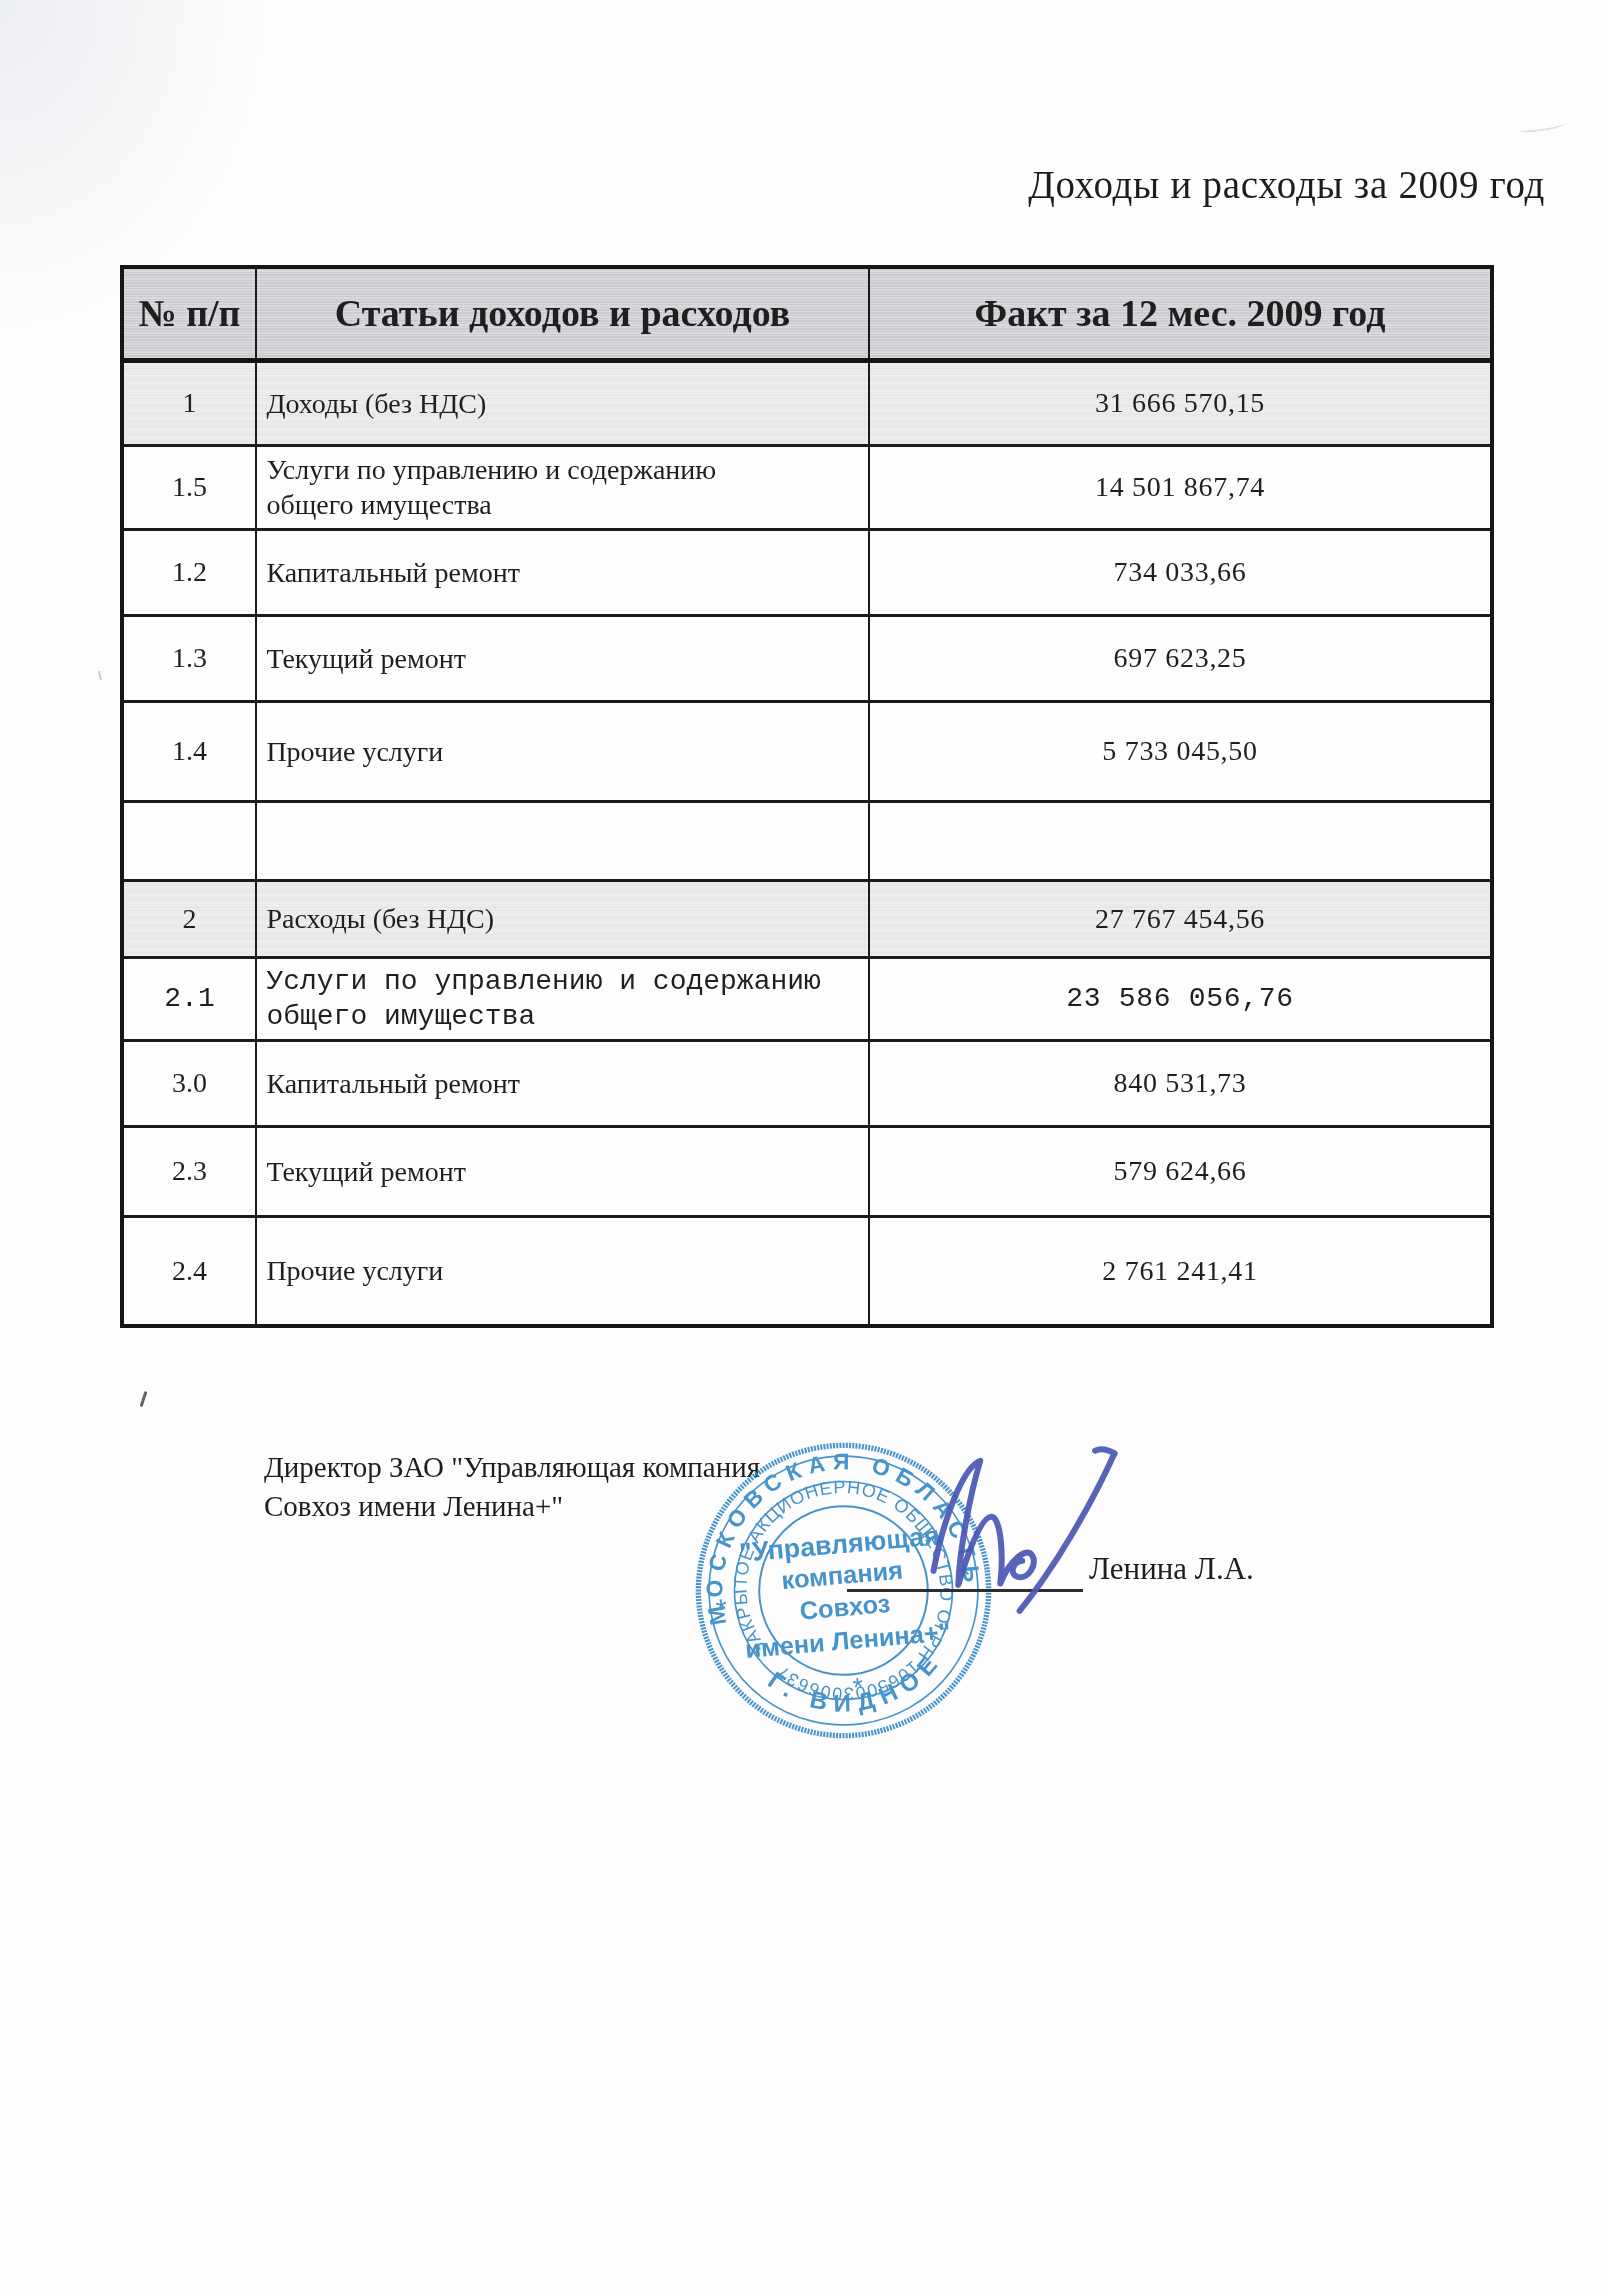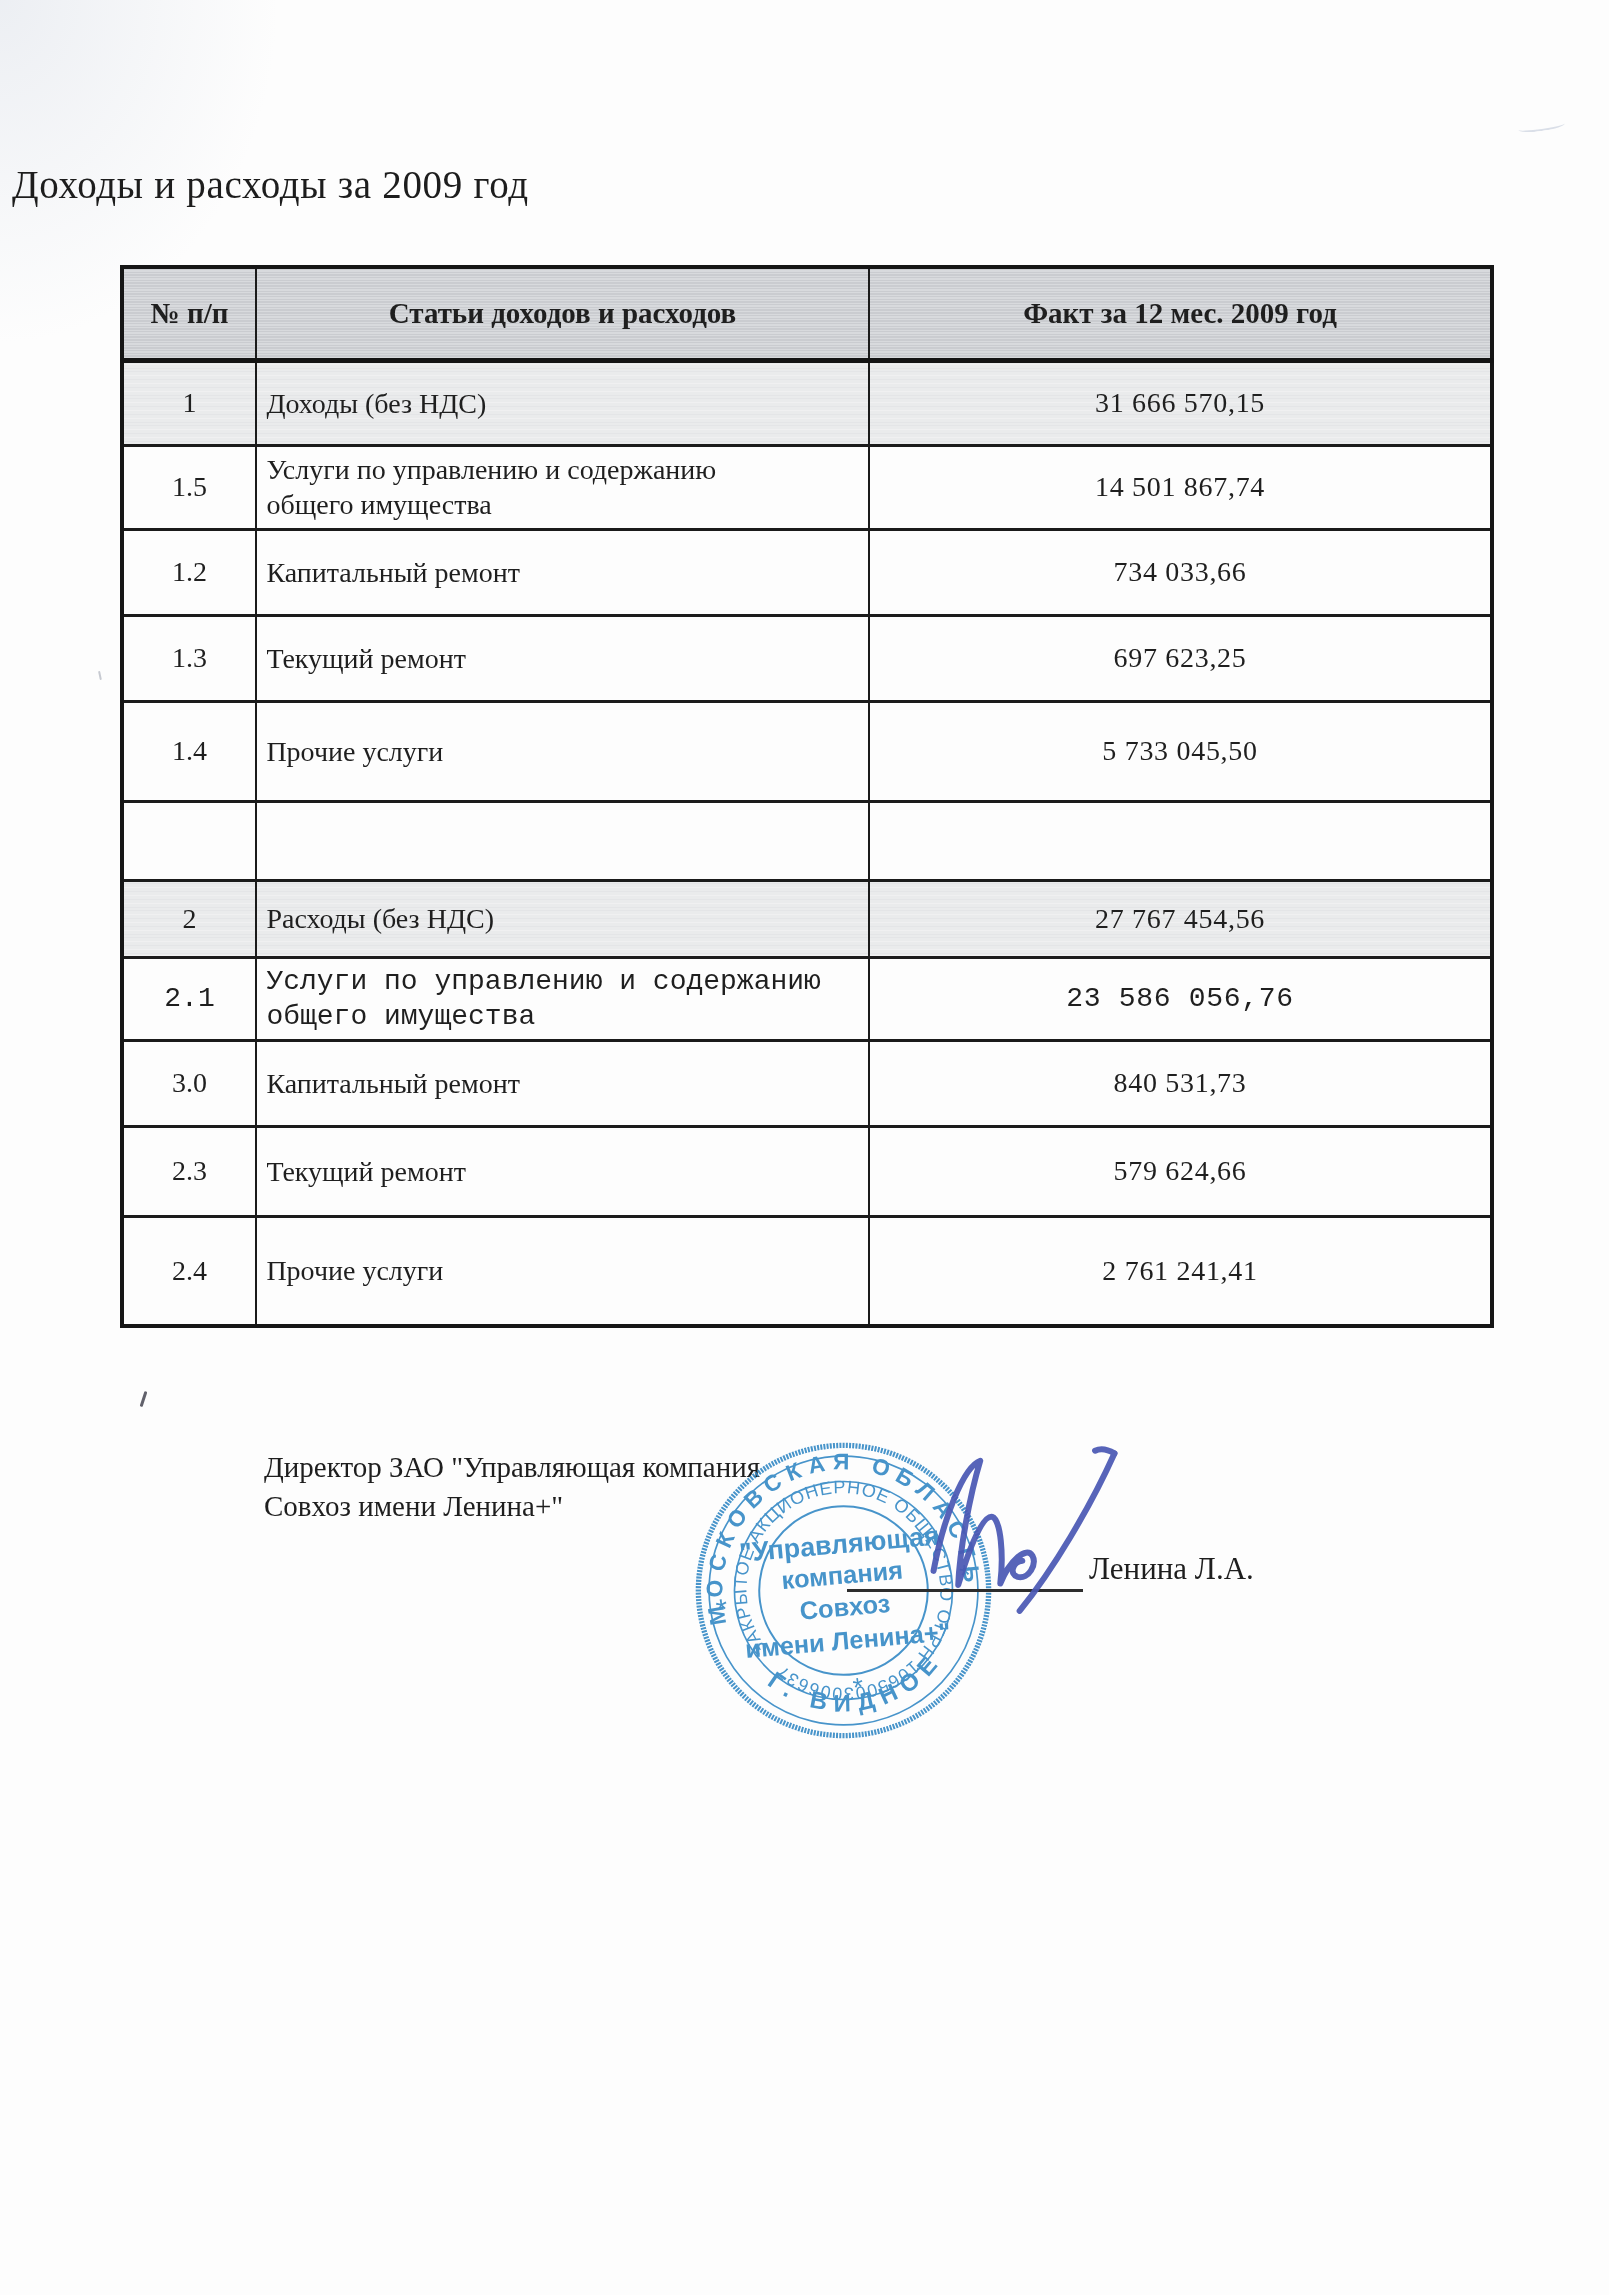--- a/index.html
+++ b/index.html
@@ -13,21 +13,21 @@
   }
   
   .scan-shade{
     position:absolute;left:0;top:0;width:281px;height:347px;
     background:radial-gradient(ellipse at 0% 0%, rgba(205,212,224,0.35), rgba(255,255,255,0) 70%);
     pointer-events:none;
   }
   .doc-title{
     position:absolute;
     left:12px;right:64px;top:162px;
-    text-align:left;
+    text-align:right;
     font-size:39px;
     letter-spacing:0.7px;
     color:#1d1d1d;
   }
   
   table.fin{
     position:absolute;
     left:120px;top:265px;
     width:1370px;
     border-collapse:collapse;
@@ -40,21 +40,21 @@
     border-left:2px solid #1b1b1b;
     border-top:3.3px solid #1b1b1b;
     padding:0 9.4px;
     overflow:hidden;
   }
   table.fin th:first-child, table.fin td:first-child{border-left:none;}
   table.fin thead th{
     border-top:none;
     border-bottom:5.3px solid #141414;
     font-weight:bold;
-    font-size:29px;
+    font-size:38px;
     text-align:center;
     background:repeating-linear-gradient(0deg,#d8dadd 0 1.3px,#caccd0 1.3px 2.7px);
   }
   thead tr{height:93px;}
   tbody tr:nth-child(1){height:85px;}
   tbody tr:nth-child(2){height:84px;}
   tbody tr:nth-child(3){height:86px;}
   tbody tr:nth-child(4){height:86px;}
   tbody tr:nth-child(5){height:100px;}
   tbody tr:nth-child(6){height:79px;}

